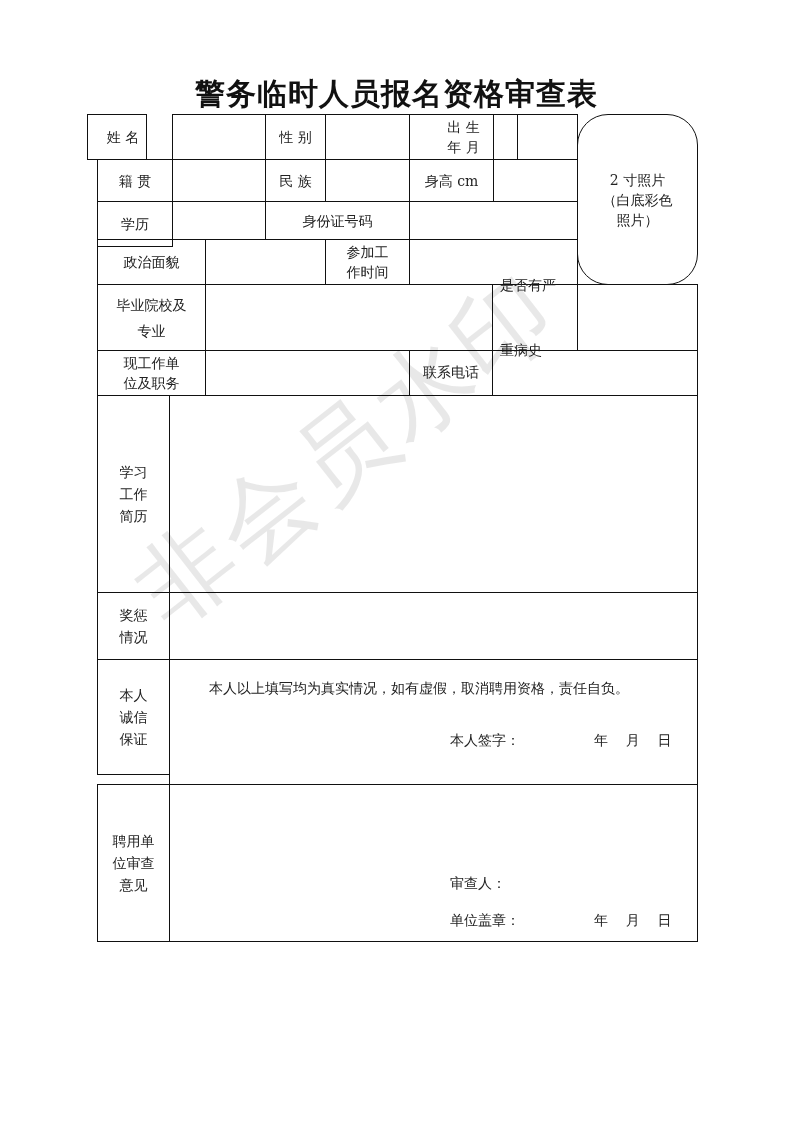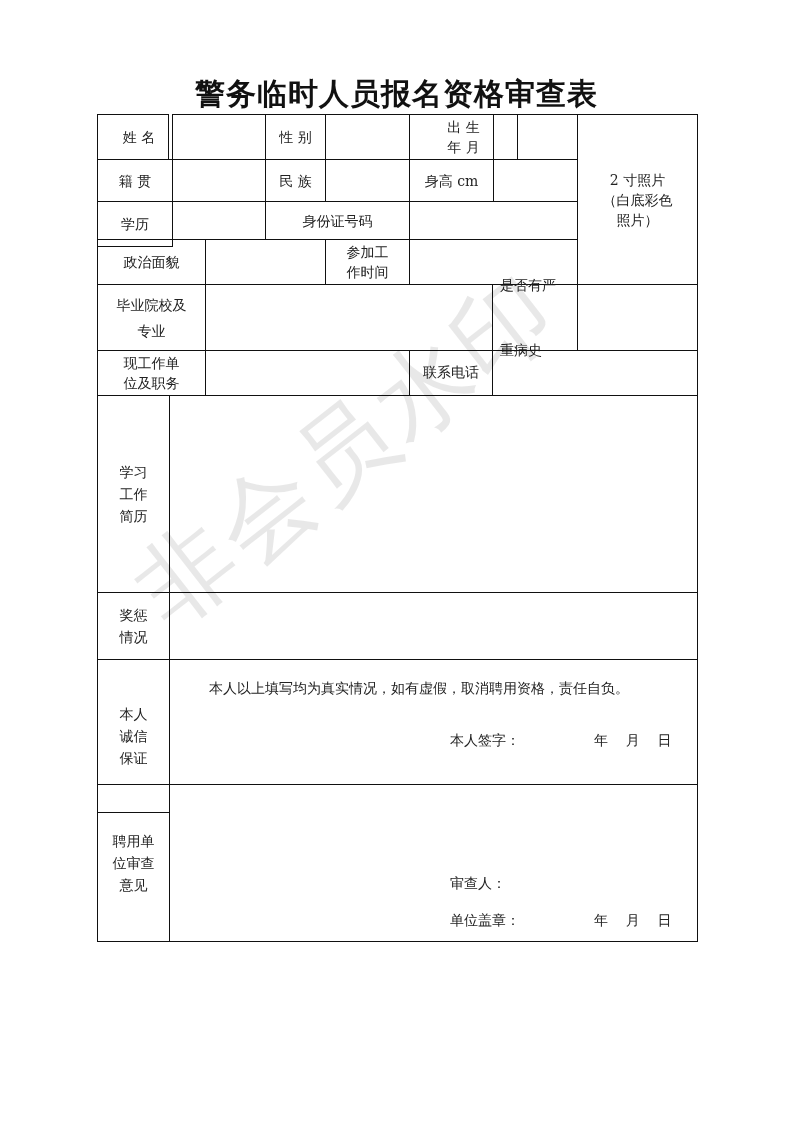--- a/index.html
+++ b/index.html
@@ -19,34 +19,34 @@
                white-space: nowrap; pointer-events: none; letter-spacing: 4px; z-index: 5; }
   .txt { position: absolute; font-size: 14px; white-space: nowrap; }
   .vlabel { font-size: 14px; line-height: 22px; }
   .vlabel span { display: block; }
 </style>
 </head>
 <body>
 
 <div class="title">警务临时人员报名资格审查表</div>
 
-<div class="cell label" style="left:97px;top:114px;width:72px;height:46px;padding-left:12px;">
+<div class="cell label" style="left:87px;top:114px;width:60px;height:46px;padding-left:12px;">
     <span>姓 名</span>
   </div>
 <div class="cell input" style="left:172px;top:114px;width:94px;height:46px;"></div>
 <div class="cell label" style="left:265px;top:114px;width:61px;height:46px;">
     <span>性 别</span>
   </div>
 <div class="cell input" style="left:325px;top:114px;width:85px;height:46px;"></div>
 <div class="cell label" style="left:409px;top:114px;width:109px;height:46px;flex-direction:column;">
   <span>出 生</span>
   <span>年 月</span>
 </div>
 <div class="cell input" style="left:493px;top:114px;width:85px;height:46px;"></div>
-<div class="cell" style="left:577px;top:114px;width:121px;height:171px;flex-direction:column;">
+<div class="cell" style="left:577px;top:114px;width:121px;height:171px;flex-direction:column;border-radius:31px;">
   <span>2 寸照片</span>
   <span>（白底彩色</span>
   <span>照片）</span>
 </div>
 
 <div class="cell label" style="left:97px;top:159px;width:76px;height:43px;">
     <span>籍 贯</span>
   </div>
 <div class="cell input" style="left:172px;top:159px;width:94px;height:43px;"></div>
 <div class="cell label" style="left:265px;top:159px;width:61px;height:43px;">
@@ -104,21 +104,21 @@
   <span>简历</span>
 </div>
 <div class="cell input" style="left:169px;top:395px;width:529px;height:198px;"></div>
 
 <div class="cell label vlabel" style="left:97px;top:592px;width:73px;height:68px;flex-direction:column;">
   <span>奖惩</span>
   <span>情况</span>
 </div>
 <div class="cell input" style="left:169px;top:592px;width:529px;height:68px;"></div>
 
-<div class="cell label vlabel" style="left:97px;top:659px;width:73px;height:154px;flex-direction:column;">
+<div class="cell label vlabel" style="left:97px;top:659px;width:73px;height:116px;flex-direction:column;">
   <span>本人</span>
   <span>诚信</span>
   <span>保证</span>
 </div>
 <div class="cell" style="left:169px;top:659px;width:529px;height:126px;"></div>
 <div class="txt" style="left:209px;top:680px;">本人以上填写均为真实情况，如有虚假，取消聘用资格，责任自负。</div>
 <div class="txt" style="left:450px;top:732px;">本人签字：</div>
 <div class="txt" style="left:594px;top:732px;white-space:pre;">年    月    日</div>
 
 <div class="cell label vlabel" style="left:97px;top:784px;width:73px;height:158px;flex-direction:column;">

